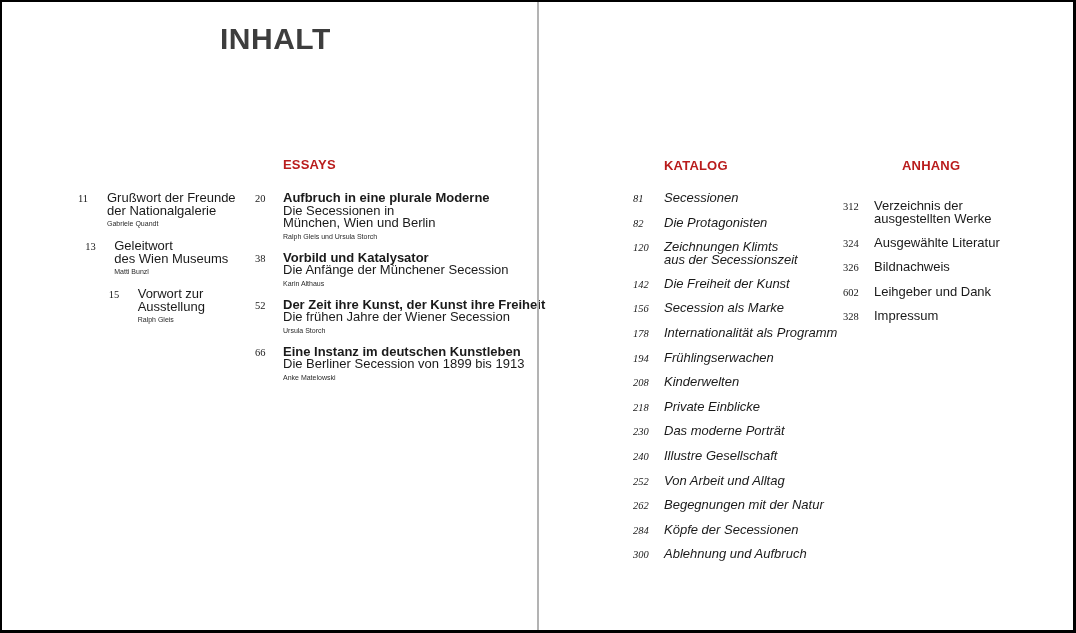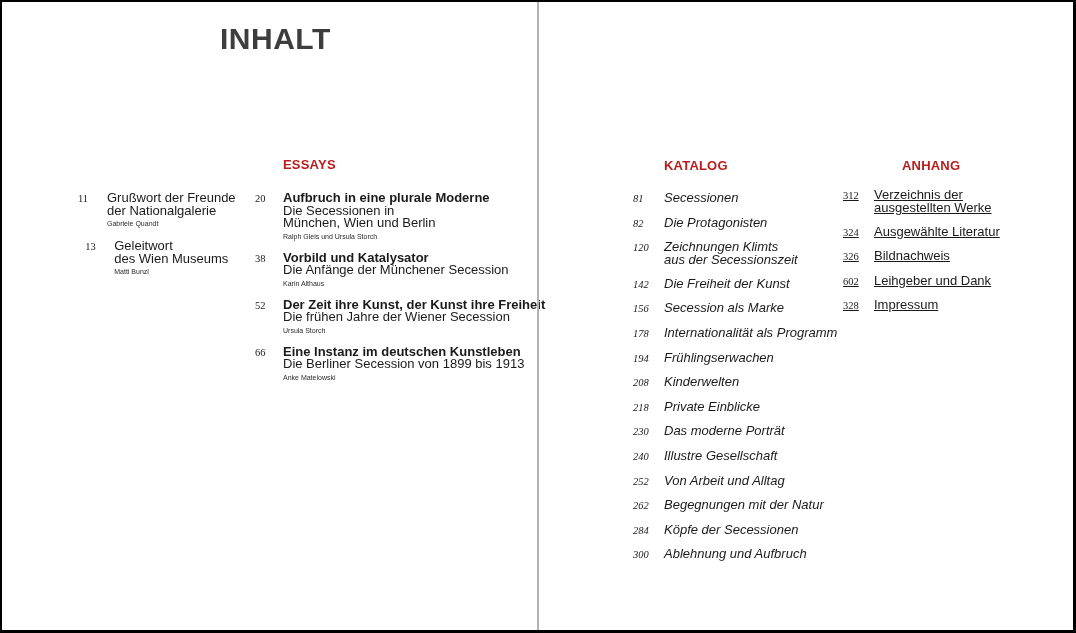--- a/index.html
+++ b/index.html
@@ -98,21 +98,21 @@
     #essays-list .toc-entry { margin-bottom: 10px; }
 
     
     #katalog-heading { left: 662px; top: 156px; }
     #katalog-list { left: 631px; top: 190px; }
     #katalog-list .toc-page { width: 31px; }
     #katalog-list .toc-entry { margin-bottom: 11.6px; font-style: italic; }
 
     
     #anhang-heading { left: 900px; top: 156px; }
-    #anhang-list { left: 841px; top: 187px; text-decoration: underline; }
+    #anhang-list { left: 841px; top: 198px; }
     #anhang-list .toc-page { width: 31px; }
     #anhang-list .toc-entry { margin-bottom: 11.6px; }
   </style>
 </head>
 <body>
 
 <div class="spread">
 
   <div>
     <h1 class="page-title" style="margin:0;">INHALT</h1>
@@ -127,20 +127,28 @@
         </span>
       </li>
       <li class="toc-entry">
         <span class="toc-page">13</span>
         <span class="toc-text">
           <span class="toc-title-line">Geleitwort</span>
           <span class="toc-title-line">des Wien Museums</span>
           <span class="toc-author">Matti Bunzl</span>
         </span>
       </li>
+      <li class="toc-entry">
+        <span class="toc-page">15</span>
+        <span class="toc-text">
+          <span class="toc-title-line">Vorwort zur</span>
+          <span class="toc-title-line">Ausstellung</span>
+          <span class="toc-author">Ralph Gleis</span>
+        </span>
+      </li>
     </ul>
 
     <div class="section-heading" id="essays-heading">ESSAYS</div>
 
     <ul class="toc-list" id="essays-list">
       <li class="toc-entry">
         <span class="toc-page">20</span>
         <span class="toc-text">
           <span class="toc-title-line bold">Aufbruch in eine plurale Moderne</span>
           <span class="toc-title-line">Die Secessionen in</span>

